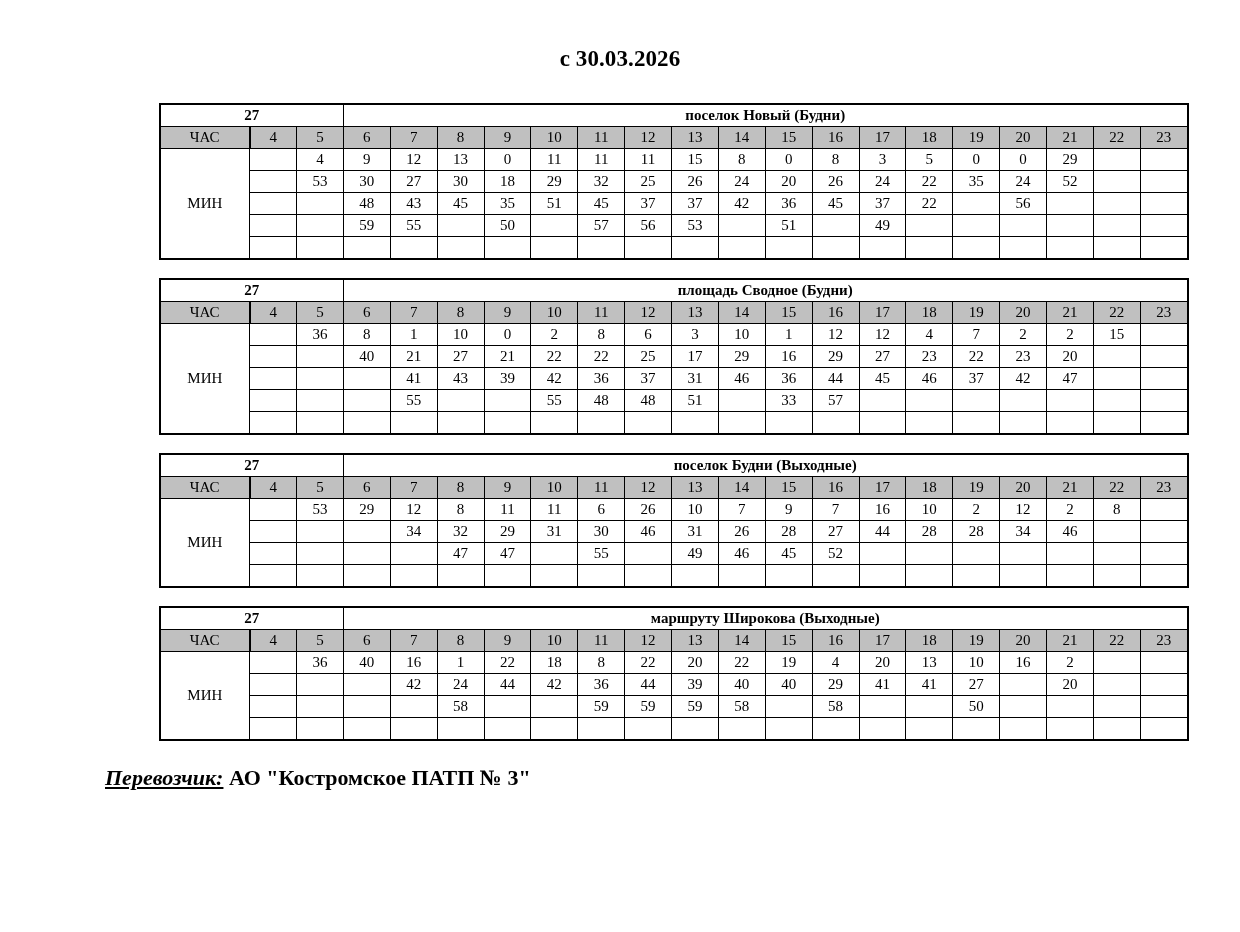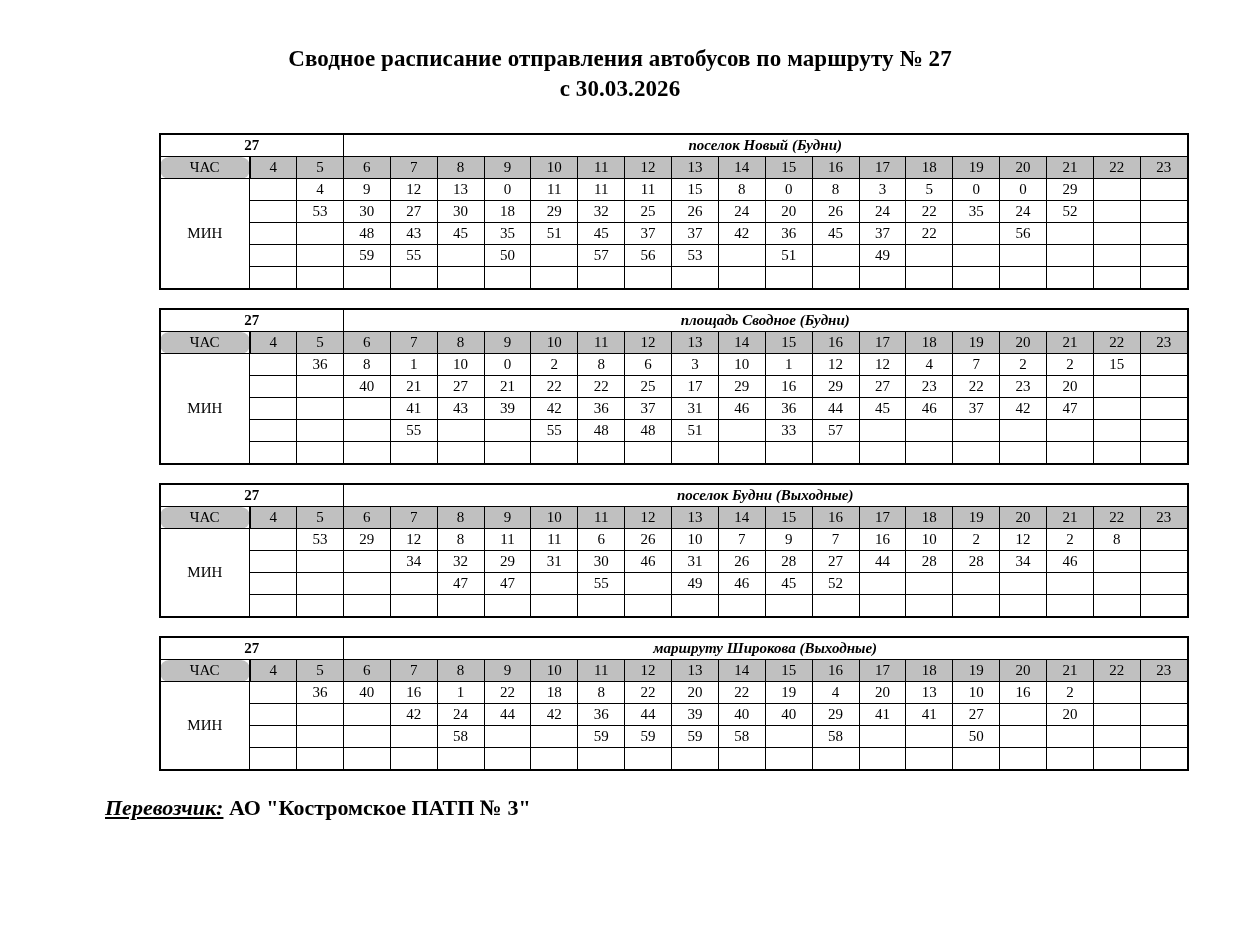--- a/index.html
+++ b/index.html
@@ -66,34 +66,32 @@
     font-size: 21px;
     height: 30px;
     border-right: 2px solid #000000;
   }
   td.route-name {
     font-weight: bold;
     font-size: 21px;
     text-align: left;
     padding-left: 9px;
     height: 30px;
-    font-style: italic;
   }
 
   
   tr.hour-row td {
     background: #c0c0c0;
     font-size: 15px;
     height: 21px;
     border-right: 1px solid #000000;
   }
   tr.hour-row td.hour-label {
     font-variant: normal;
     border-right: 2px solid #000000;
-    border-radius: 9px;
   }
 
   
   td.min-label {
     font-size: 16px;
     border-right: 2px solid #000000;
     vertical-align: middle;
   }
 
   td.mincell {
@@ -112,21 +110,20 @@
     text-decoration: underline;
     font-style: italic;
   }
 </style>
 </head>
 <body>
 
 <div class="page">
 
   <div class="doc-title">
-    <span>Сводное расписание отправления автобусов по маршруту № 27</span>
     <span class="line2">с 30.03.2026</span>
   </div>
 
   <div id="schedule-blocks">
       <div class="sched-block first">
         <table class="sched">
           <colgroup>
             <col style="width: 90px;">
             <col style="width: 46.8px;">
             <col style="width: 46.8px;">

